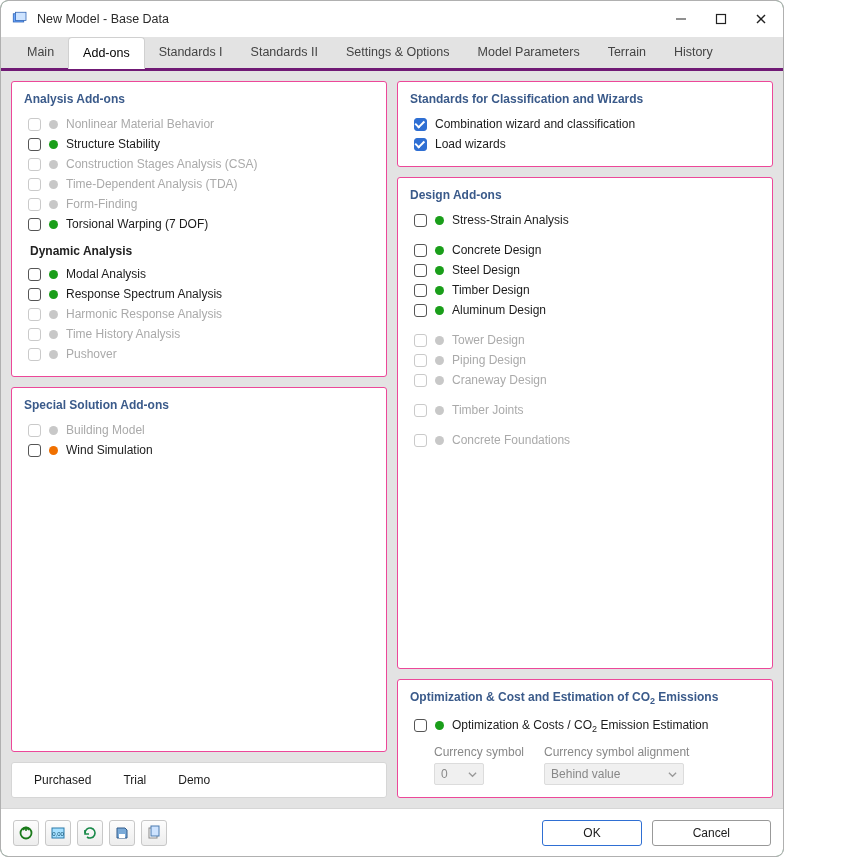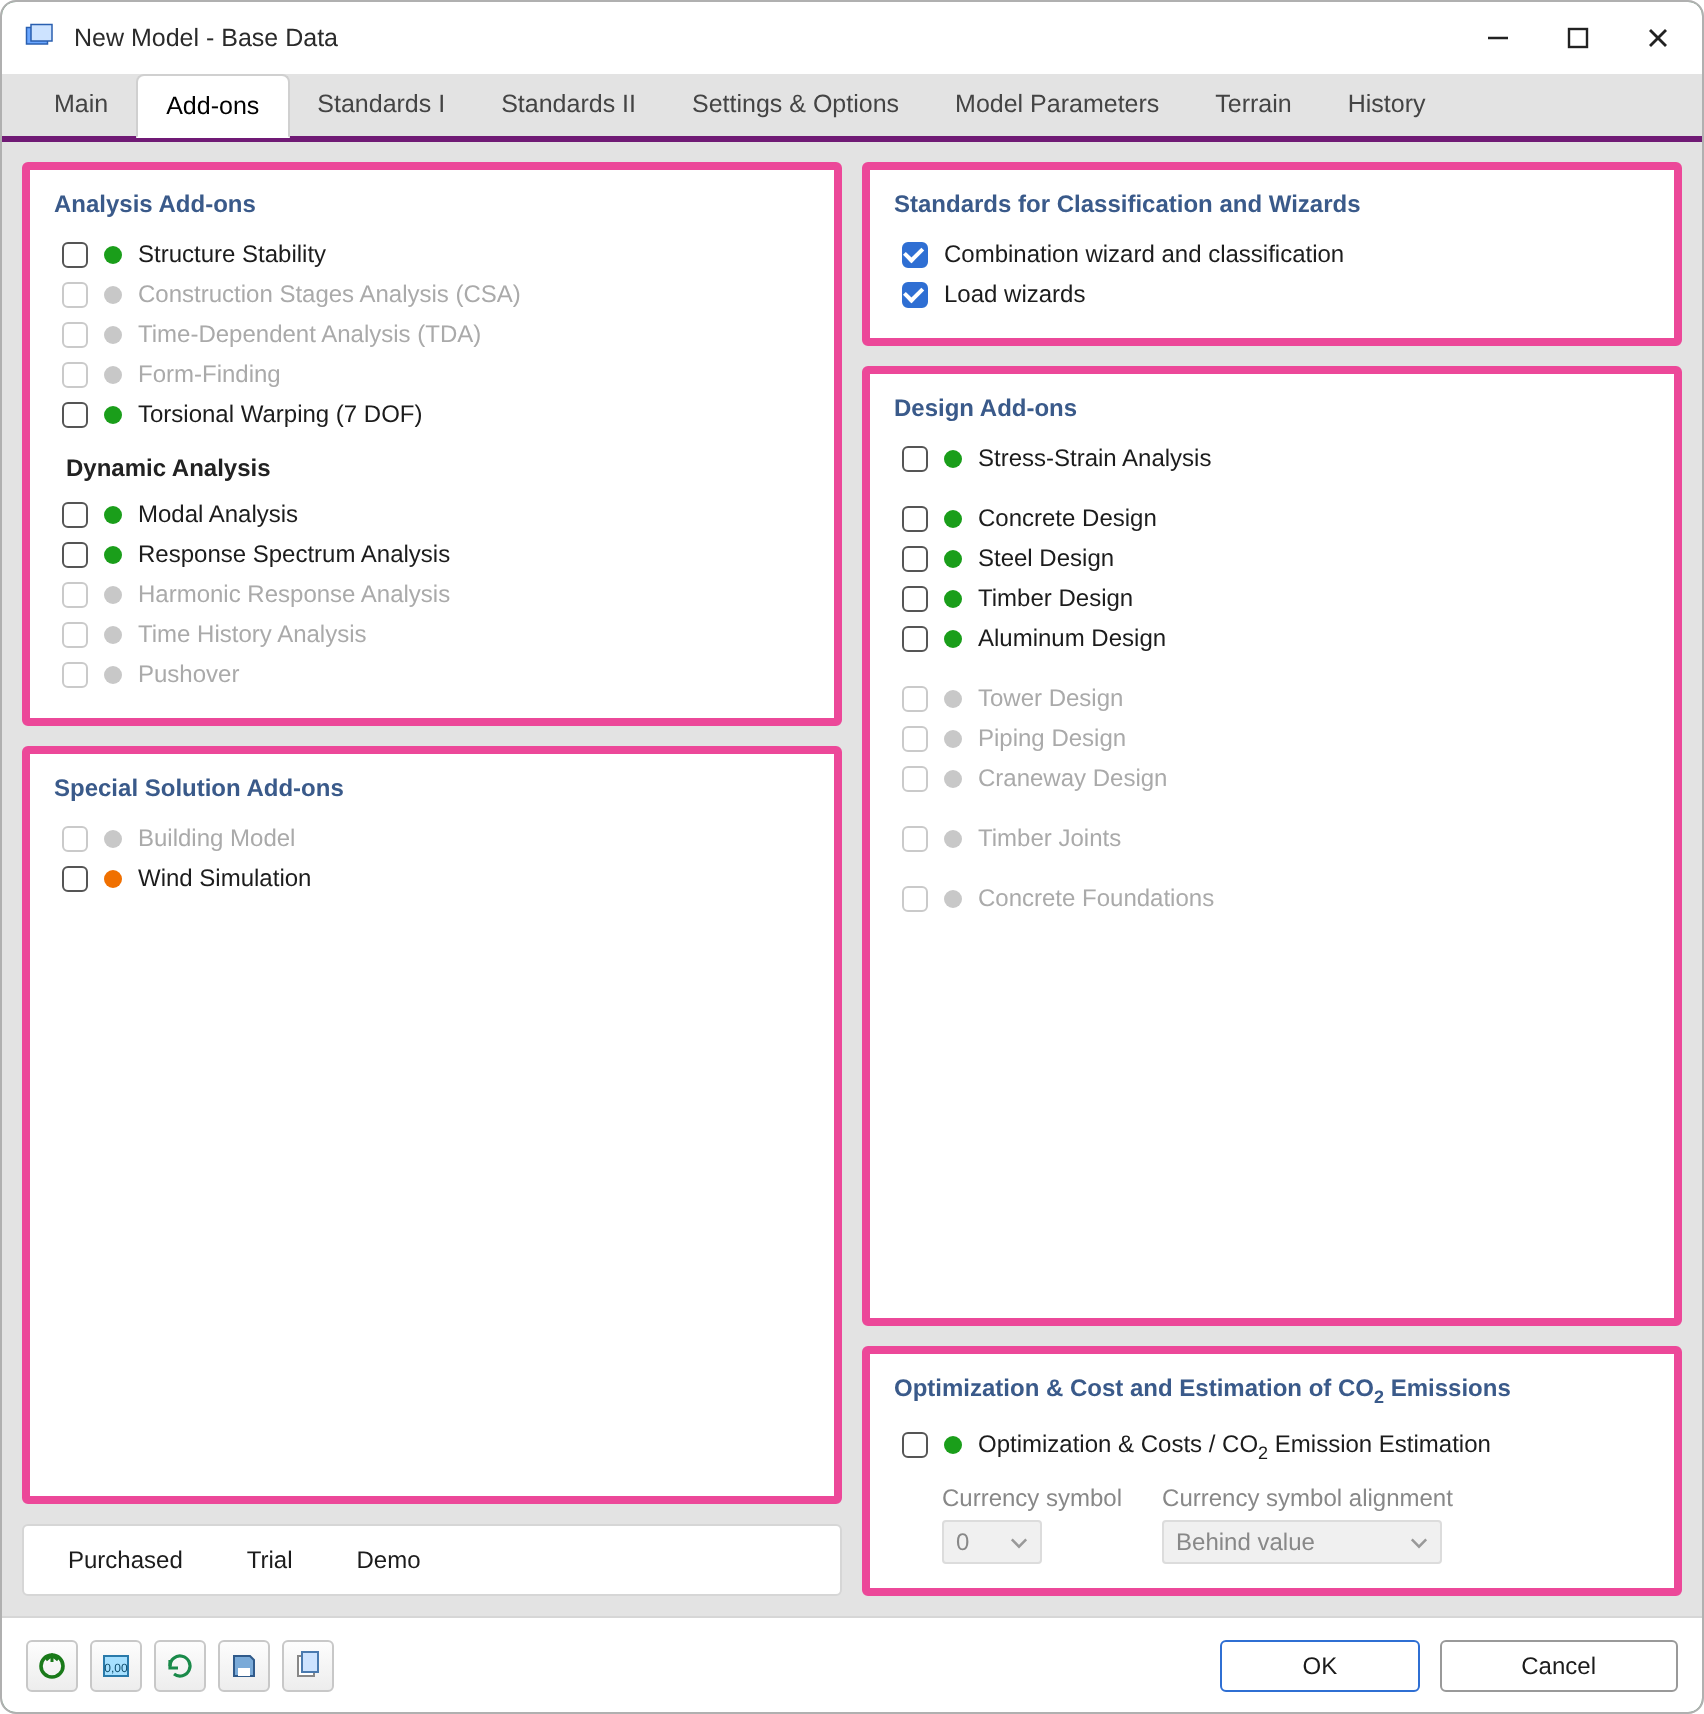--- a/index.html
+++ b/index.html
@@ -4,21 +4,21 @@
 <style>
 * { box-sizing: border-box; }
 html, body {
   margin: 0; padding: 0;
   font-family: "Segoe UI", Tahoma, Arial, sans-serif;
   font-size: 12px;
   background: #fff;
   color: #1c1c1c;
 }
 .window {
-  width: 852px; height: 857px;
+  width: 784px; height: 857px;
   border: 1px solid #b0b0b0;
   border-radius: 8px;
   overflow: hidden;
   display: flex; flex-direction: column;
   background: #14532d;
 }
 .titlebar {
   height: 36px;
   display: flex; align-items: center;
   padding: 0 8px 0 10px;
@@ -58,21 +58,21 @@
 
 .body-area {
   flex:1; display:flex; gap:10px;
   padding: 10px;
   background: #e3e3e3;
   overflow: hidden;
 }
 .col { flex:1; display:flex; flex-direction:column; gap:10px; min-width:0; }
 .panel {
   background: #fff;
-  border: 4px solid #ec4899;
+  border: 1px solid #ec4899;
   border-radius: 3px;
   padding: 10px 12px 12px 12px;
 }
 .panel.flex-fill { flex:1; }
 .panel-title {
   font-weight: 600;
   color: #3a5a8a;
   font-size: 12px;
   margin-bottom: 8px;
 }
@@ -201,20 +201,25 @@
     <div class="tab">History</div>
   </div>
 
   <div class="body-area">
 
     <div class="col">
 
       <div class="panel">
         <div class="panel-title">Analysis Add-ons</div>
         <div id="analysis-list">
+            <div class="item-row disabled">
+              <span class="chk"></span>
+              <span class="dot d-grey"></span>
+              <span>Nonlinear Material Behavior</span>
+            </div>
             <div class="item-row">
               <span class="chk"></span>
               <span class="dot d-green"></span>
               <span>Structure Stability</span>
             </div>
             <div class="item-row disabled">
               <span class="chk"></span>
               <span class="dot d-grey"></span>
               <span>Construction Stages Analysis (CSA)</span>
             </div>

